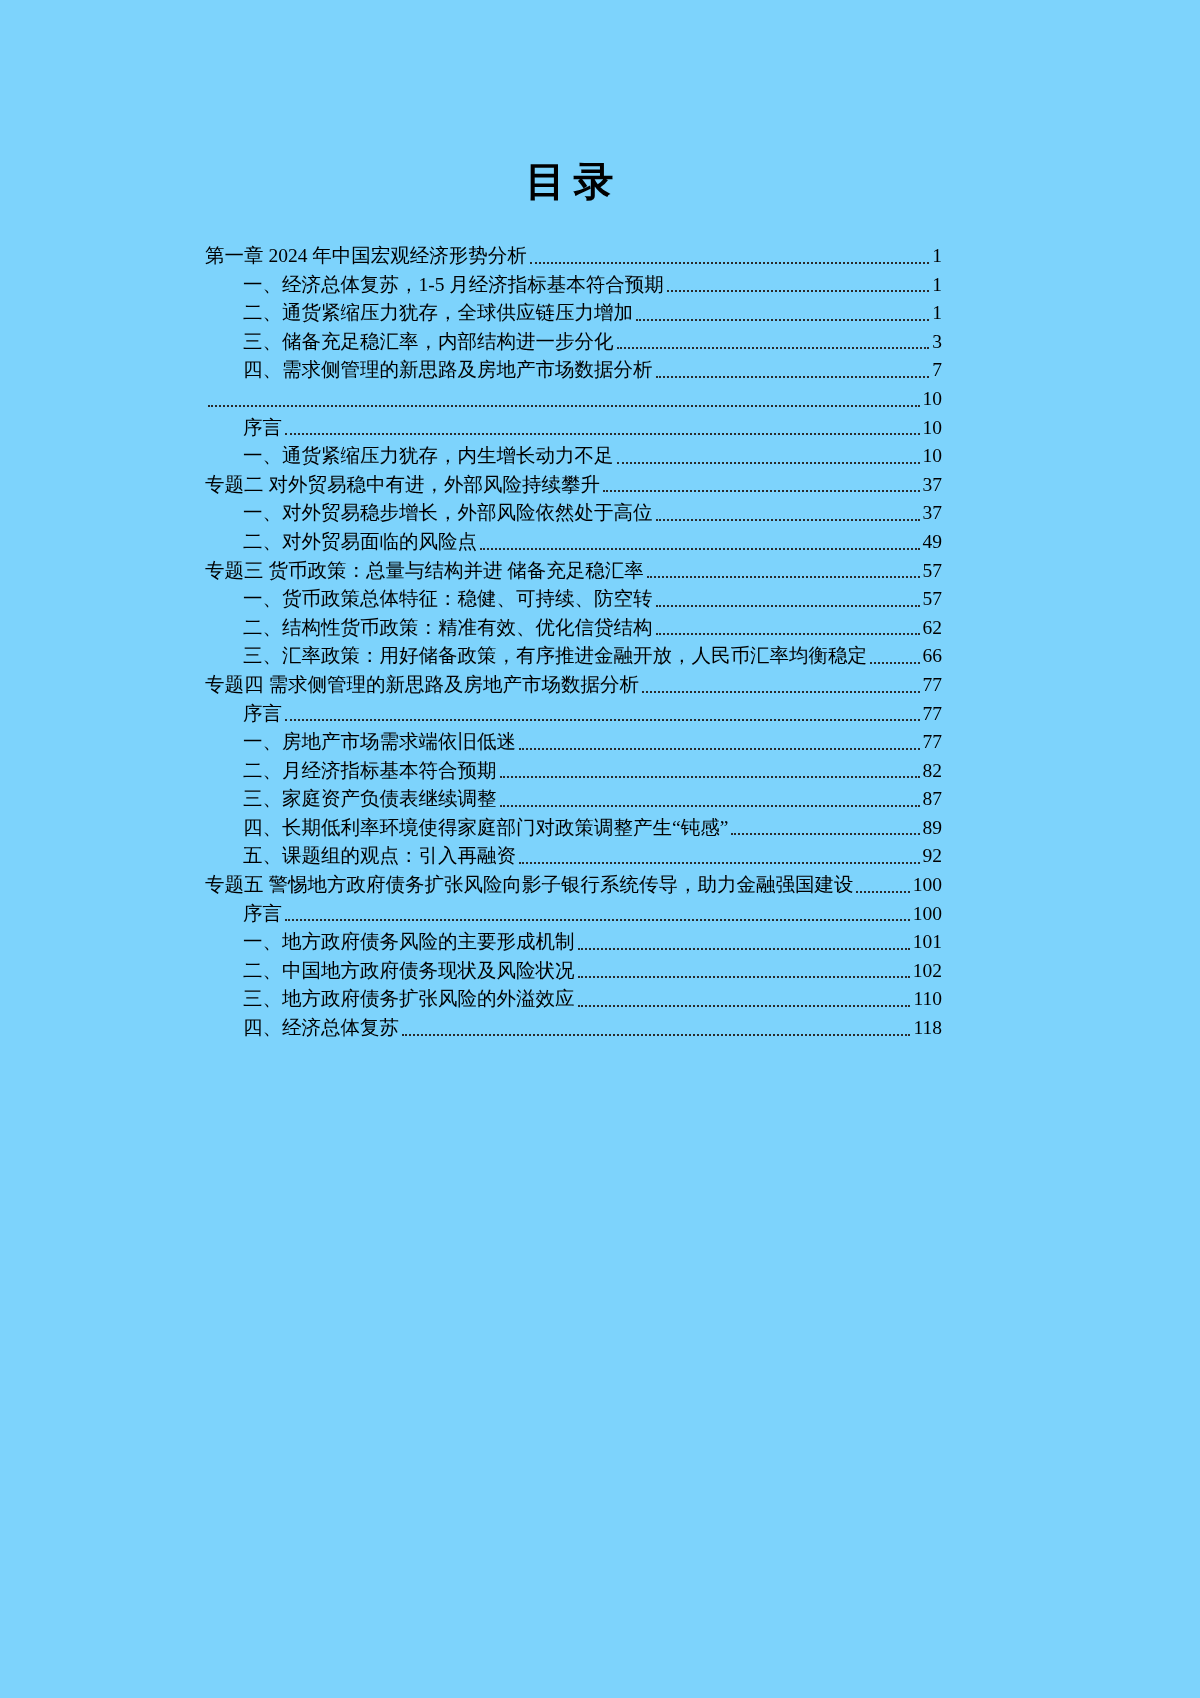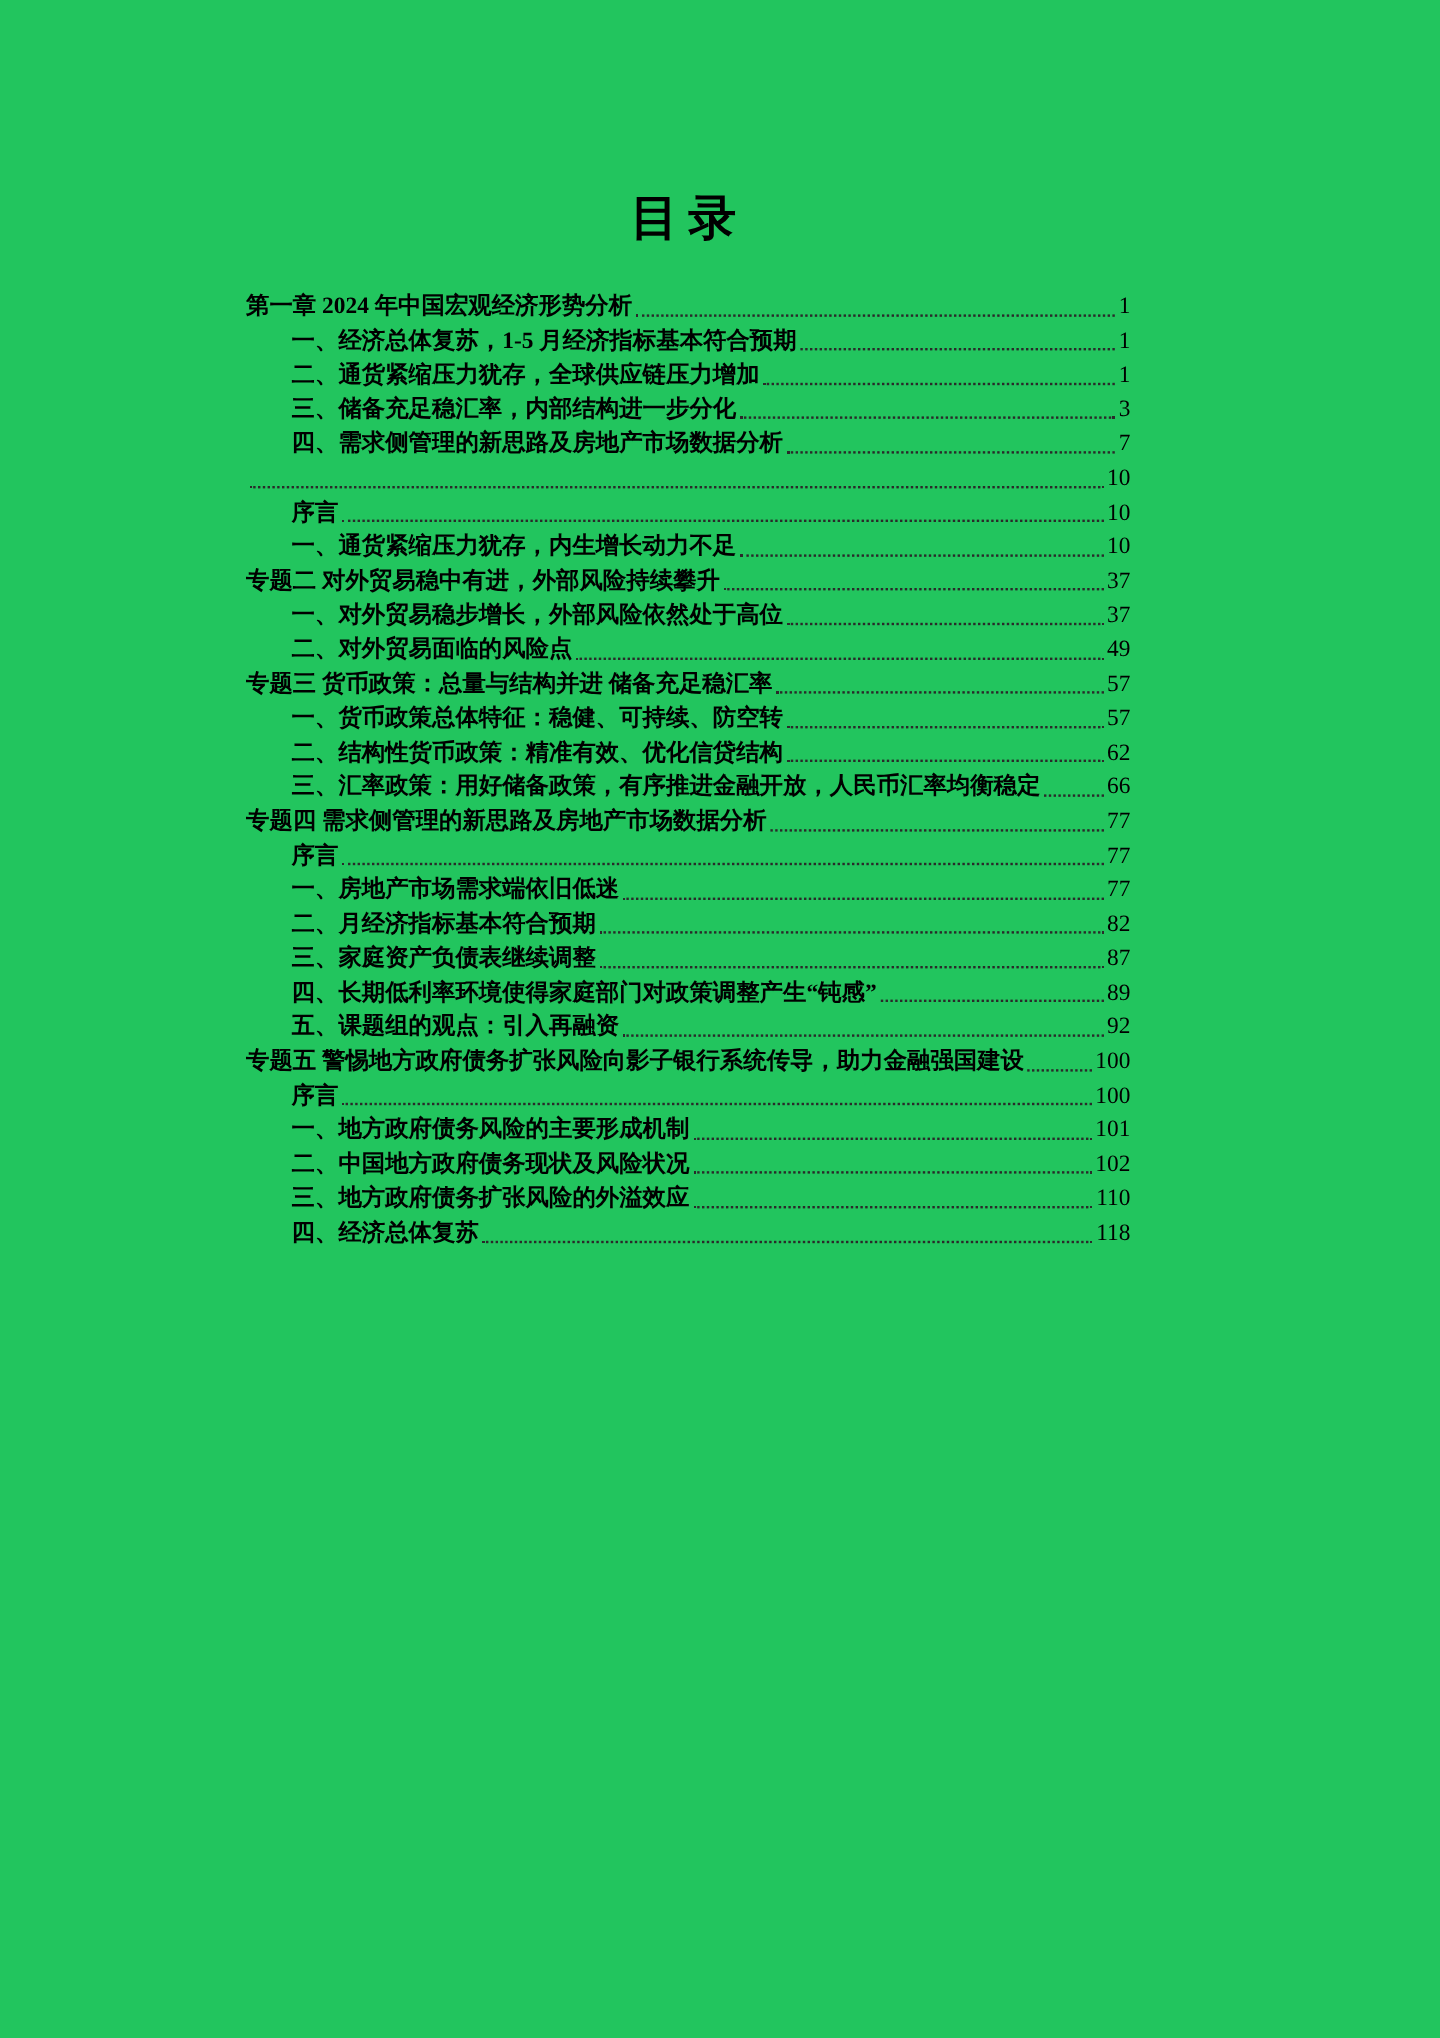--- a/index.html
+++ b/index.html
@@ -6,21 +6,21 @@
   html, body { background: #ffffff; }
   body {
     font-family: "Liberation Serif", "DejaVu Serif", serif;
     color: #000000;
   }
   .page {
     position: relative;
     width: 1200px;
     height: 1698px;
     margin: 0 auto;
-    background: #22c55e;
+    background: #7dd3fc;
     overflow: hidden;
   }
   .doc-title {
     position: absolute;
     top: 160px;
     left: 205px;
     width: 737px;
     text-align: center;
     font-size: 40px;
     font-weight: 700;
@@ -37,21 +37,20 @@
     display: flex;
     align-items: baseline;
     font-size: 19.5px;
     line-height: 28.6px;
     white-space: nowrap;
   }
   .toc-row.level-1 { padding-left: 38px; }
   .toc-label {
     flex: 0 1 auto;
     overflow: hidden;
-    font-weight: bold;
   }
   .toc-leader {
     flex: 1 1 auto;
     min-width: 10px;
     position: relative;
     margin: 0 3px 0 3px;
     align-self: stretch;
   }
   .toc-leader::after {
     content: "";

